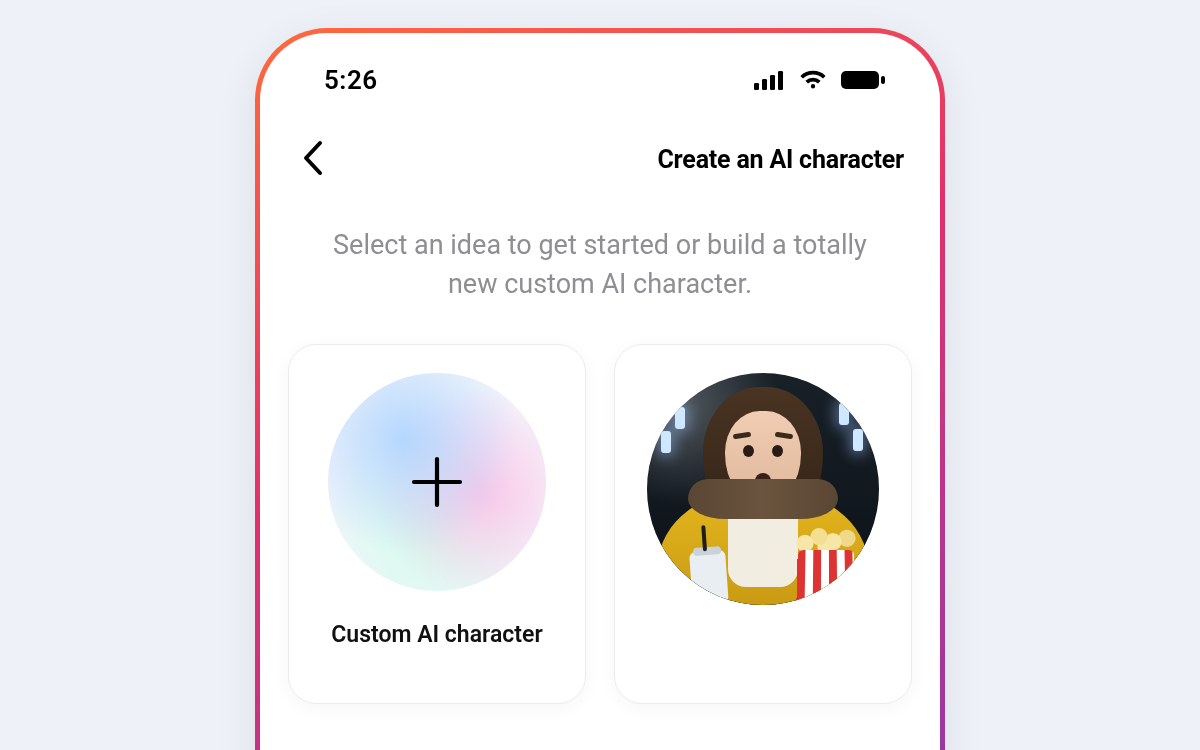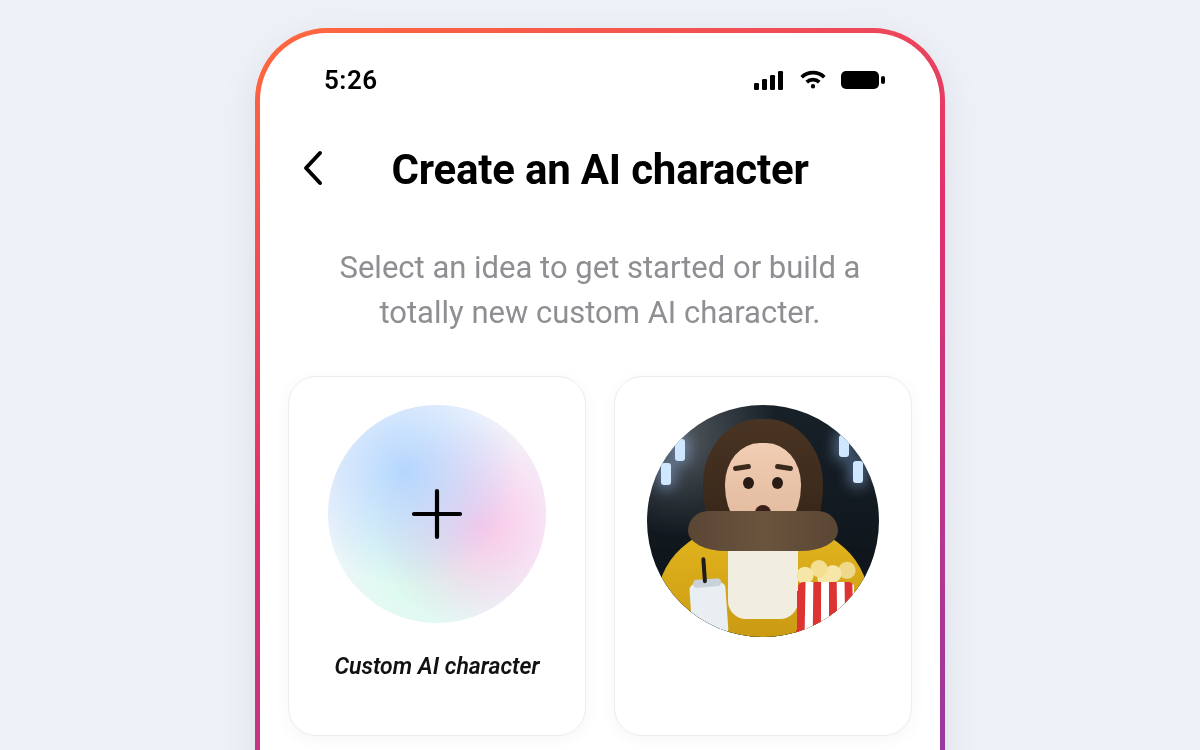--- a/index.html
+++ b/index.html
@@ -71,42 +71,41 @@
     height: 44px;
     display: inline-flex;
     align-items: center;
     justify-content: center;
     cursor: pointer;
     position: absolute;
     left: 30px;
   }
   .header-title {
     flex: 1;
-    text-align: center;
-    font-size: 42px;
+    text-align: right;
+    font-size: 25px;
     font-weight: 700;
     color: #000;
     letter-spacing: -0.2px;
   }
 
   
   .subtitle {
     text-align: center;
-    font-size: 31px;
+    font-size: 27px;
     line-height: 1.45;
     color: #8e8e93;
     padding: 34px 58px 40px 58px;
   }
 
   
   .cards {
     display: flex;
     gap: 28px;
     padding: 0 28px;
-    font-style: italic;
   }
   .card {
     flex: 1 1 0;
     background: #fff;
     border: 1px solid #ececec;
     border-radius: 28px;
     box-shadow: 0 4px 18px rgba(0,0,0,0.04);
     padding: 28px 20px 22px 20px;
     display: flex;
     flex-direction: column;

